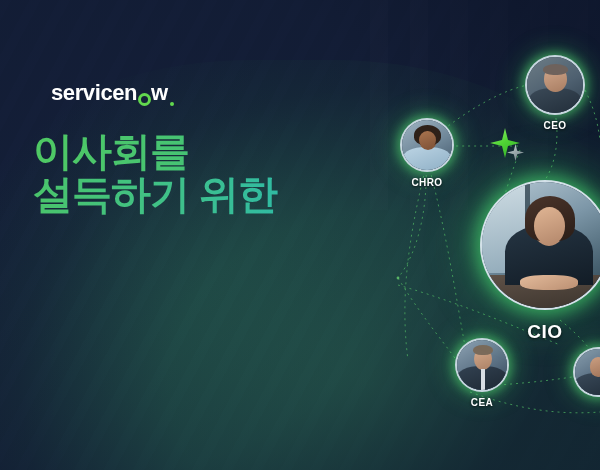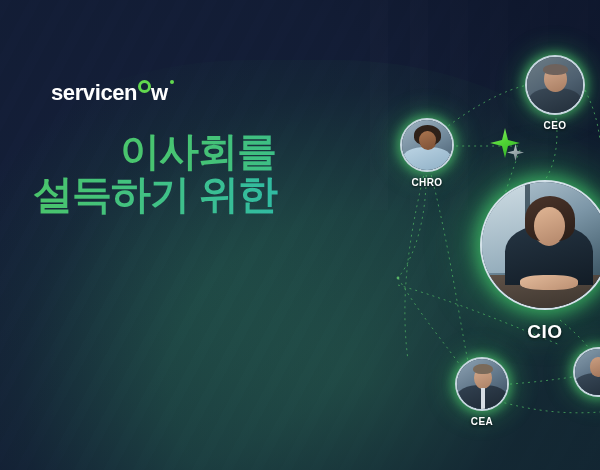--- a/index.html
+++ b/index.html
@@ -44,21 +44,21 @@
       rgba(255,255,255,0.018) 0px, rgba(255,255,255,0.018) 18px,
       rgba(0,0,0,0) 18px, rgba(0,0,0,0) 40px);
   }
   .bg-vignette{
     position:absolute;inset:0;
     background:radial-gradient(ellipse 80% 90% at 18% 45%,
       rgba(16,26,50,0.0) 0%, rgba(15,24,47,0.35) 62%, rgba(13,21,42,0.75) 100%);
   }
 
   
-  .logo{position:absolute;left:51px;top:80px;display:flex;align-items:flex-start;}
+  .logo{position:absolute;left:51px;top:80px;display:flex;align-items:flex-end;}
   .logo-txt{
     font-size:22px;font-weight:700;color:#ffffff;letter-spacing:-0.4px;
     font-family:"Liberation Sans", sans-serif;
   }
   .logo-o{
     display:inline-block;width:13px;height:13px;border-radius:50%;
     border:3.5px solid #62d84e;box-sizing:border-box;margin:0 0.5px;
     position:relative;top:0px;
   }
   .logo-dot{
@@ -68,21 +68,21 @@
 
   .headline{position:absolute;left:33px;top:131px;width:330px;}
   .hl{
     display:block;font-weight:700;letter-spacing:-1px;line-height:1.02;
     font-family:"Liberation Sans", sans-serif;
     white-space:nowrap;
   }
   .hl1{
     font-size:40px;
     background:linear-gradient(95deg,#4fc963 0%,#45c276 52%,#33bb9a 100%);
-    -webkit-background-clip:text;background-clip:text;color:transparent;text-align:center;
+    -webkit-background-clip:text;background-clip:text;color:transparent;
     -webkit-text-fill-color:transparent;
   }
   .hl2{
     font-size:40px;margin-top:2px;
     background:linear-gradient(95deg,#4ac46a 0%,#3ec08c 46%,#24b6b6 100%);
     -webkit-background-clip:text;background-clip:text;color:transparent;
     -webkit-text-fill-color:transparent;
   }
   .hl3{font-size:37px;margin-top:3px;color:#ffffff;}
   .hl3 .latin{font-weight:700;letter-spacing:-1.5px;}
@@ -203,21 +203,21 @@
           <div class="p-body" style="left:2%;right:2%;bottom:0;height:46%;background:linear-gradient(160deg,#bcd4e4,#8fb0c6);"></div>
           <div class="p-head" style="left:33%;top:18%;width:36%;height:42%;background:linear-gradient(160deg,#a9744f,#7d5136);"></div>
           <div class="p-hair" style="left:24%;top:10%;width:54%;height:40%;background:#2e2119;border-radius:50% 50% 38% 38%;"></div>
           <div class="p-head" style="left:34%;top:22%;width:33%;height:36%;background:linear-gradient(160deg,#a9744f,#7d5136);"></div>
         </div>
       </div>
       <span class="label">CHRO</span>
     </div>
 
 
-    <div class="node small" style="left:482px;top:384px;">
+    <div class="node small" style="left:482px;top:365px;">
       <div class="ring" style="width:50px;height:50px;">
         <div class="photo">
           <div class="p-bg" style="background:linear-gradient(150deg,#8ea3b4 0%,#5b7184 55%,#33465a 100%);"></div>
           <div class="p-body" style="left:0%;right:0%;bottom:0;height:48%;background:linear-gradient(160deg,#334252,#1d2833);"></div>
           <div class="p-head" style="left:33%;top:16%;width:36%;height:44%;background:linear-gradient(160deg,#d6ab8e,#ab8165);"></div>
           <div class="p-hair" style="left:31%;top:10%;width:40%;height:20%;background:#7a6a5a;"></div>
           <div style="position:absolute;left:48%;top:58%;width:7%;height:42%;background:#d8dee4;"></div>
         </div>
       </div>
       <span class="label">CEA</span>

